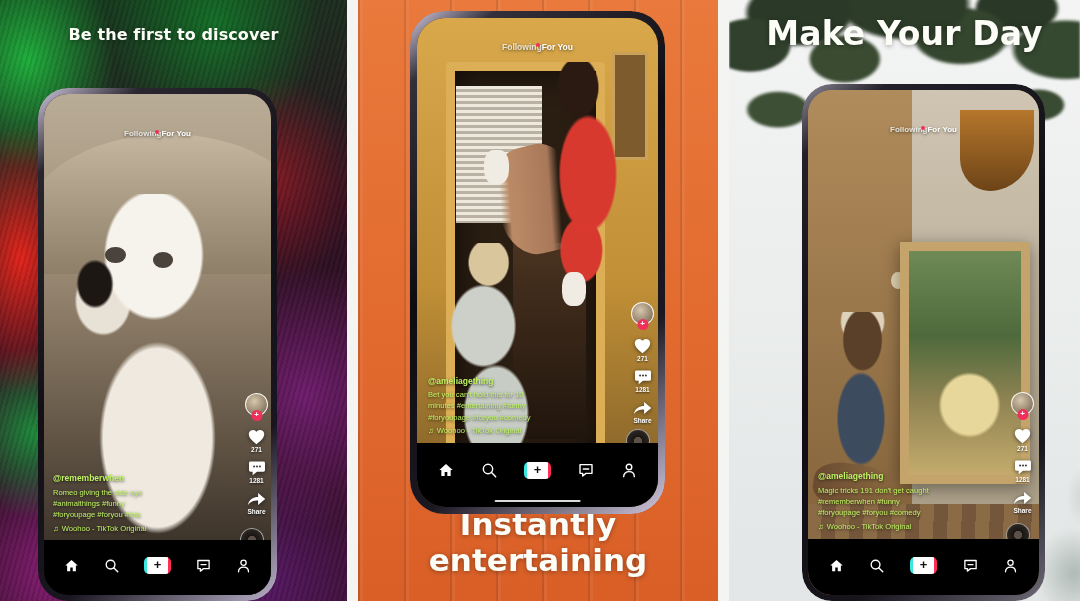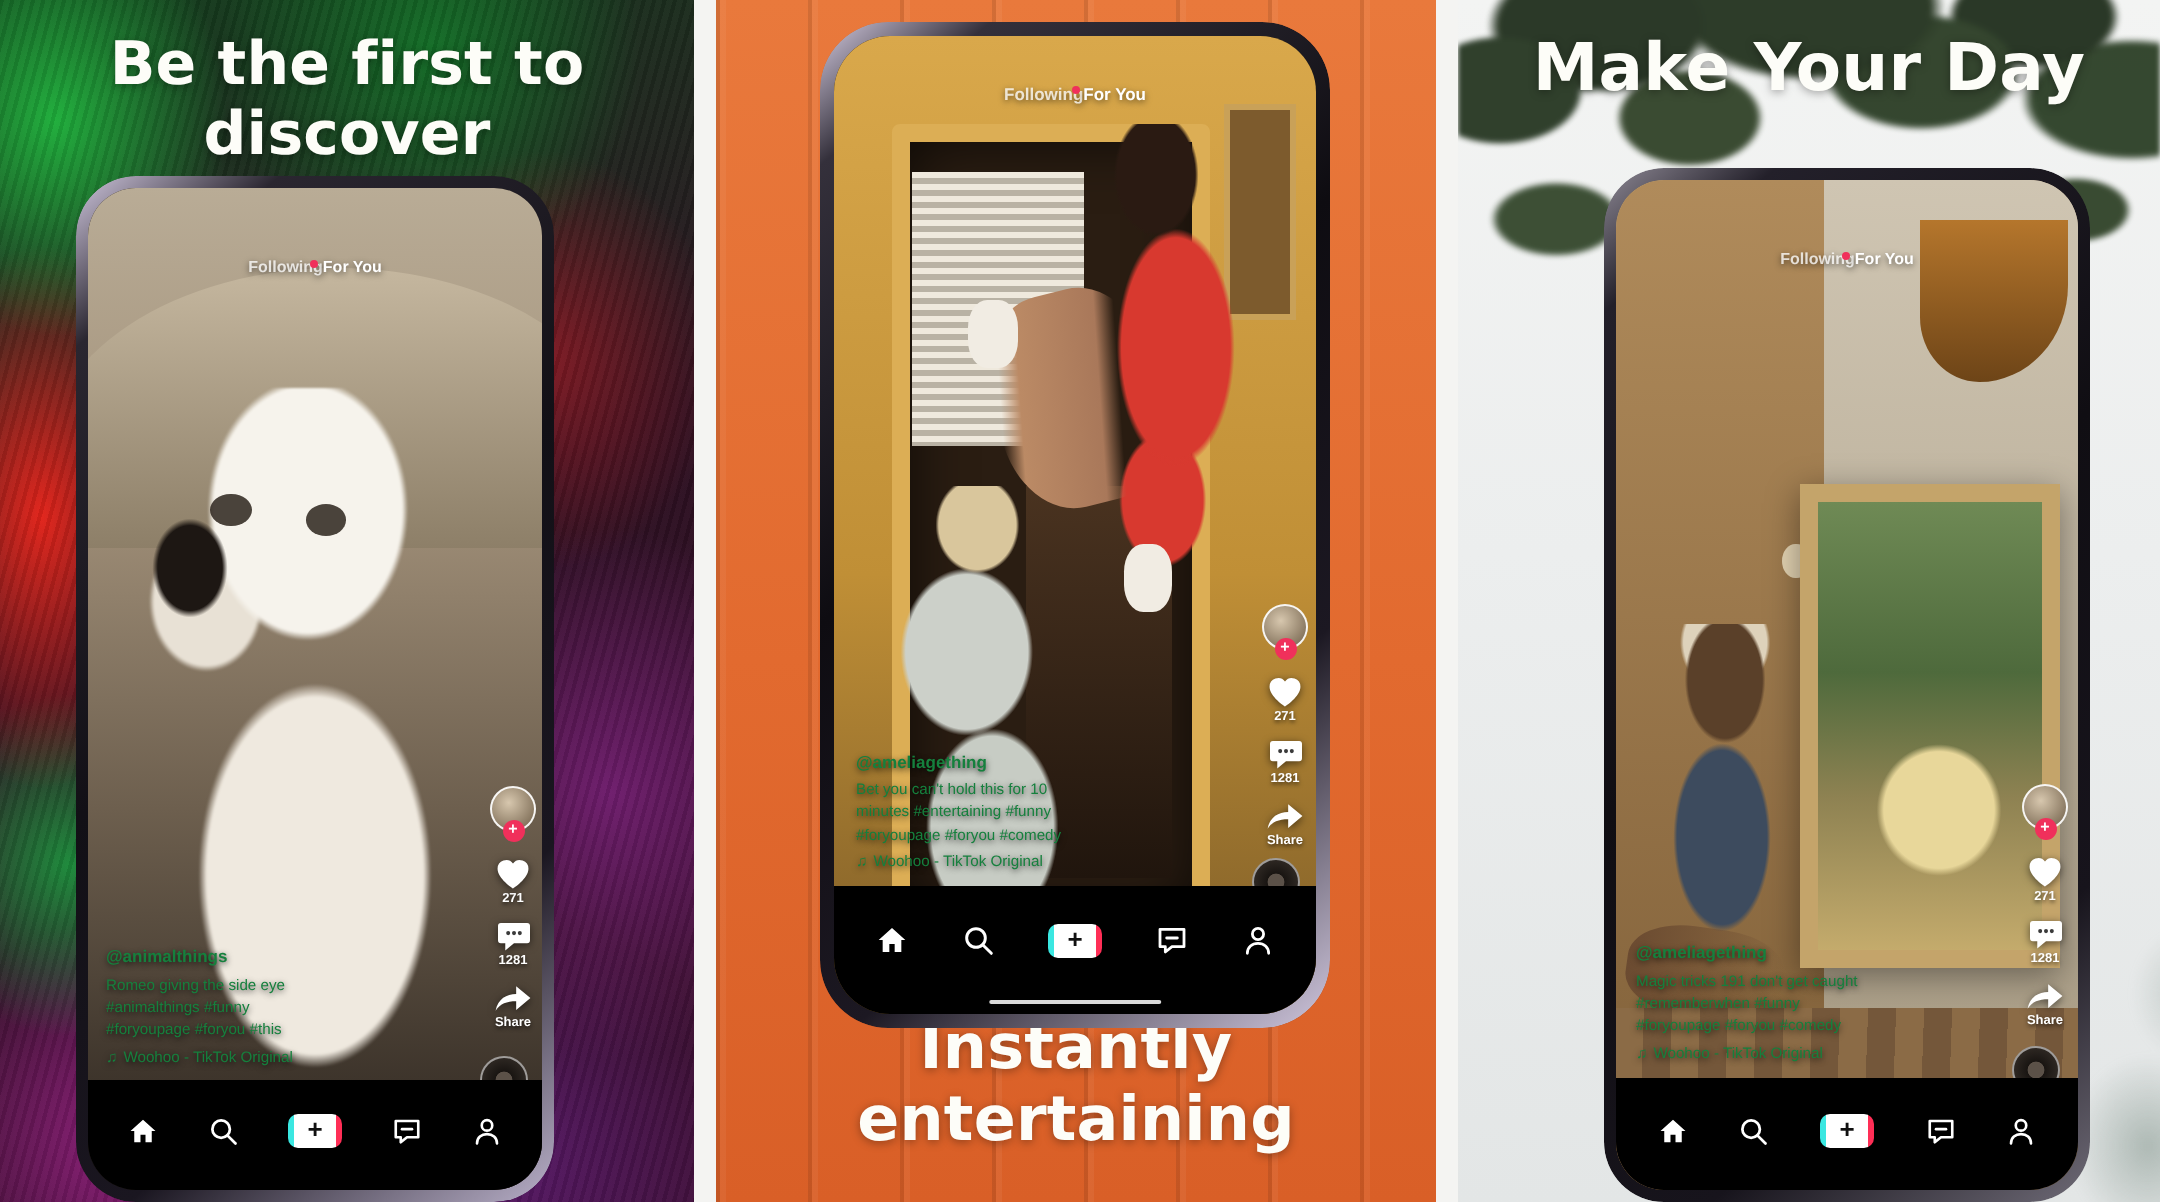--- a/index.html
+++ b/index.html
@@ -66,21 +66,21 @@
     filter:blur(2px);
   }
 
   
   .headline{
     position:absolute; left:0; right:0; text-align:center;
     color:#fdfdf8; font-weight:700; letter-spacing:.1px;
     text-shadow:0 1px 5px rgba(0,0,0,.35);
     font-family:"DejaVu Sans","Liberation Sans",sans-serif;
   }
-  .p1 .headline{ top:15px; font-size:30px; }
+  .p1 .headline{ top:25px; font-size:16px; }
   .p2 .headline{ bottom:23px; font-size:31px; }
   .p3 .headline{ top:14px; font-size:33px; font-weight:700; }
 
   
   .phone{ position:absolute; border-radius:30px; overflow:hidden; }
   .phone .frame{
     position:absolute; inset:0; border-radius:30px;
     background:linear-gradient(140deg,#cfc6dd 0%, #2a2630 12%, #121016 45%, #1a1620 75%, #b9b0c9 100%);
     box-shadow:0 6px 22px rgba(0,0,0,.45);
   }
@@ -260,21 +260,21 @@
     width:24px; height:24px; border-radius:50%;
     background:radial-gradient(circle at 50% 50%, #5b5148 0 26%, #191512 28%, #2d2722 70%, #0e0c0a 100%);
     border:1.6px solid rgba(255,255,255,.55);
   }
   .p2 .disc{ bottom:11%; right:8px; }
   .p3 .disc{ bottom:9.5%; right:9px; }
 
   
   .caption{
     position:absolute; left:9px; bottom:12%; width:66%;
-    color:#15803d; text-shadow:0 1px 3px rgba(0,0,0,.75);
+    color:#bef264; text-shadow:0 1px 3px rgba(0,0,0,.75);
     line-height:1.48;
     margin-top:22px;
   }
   .p1 .caption{ bottom:12.2%; }
   .p2 .caption{ bottom:14.5%; left:11px; }
   .p3 .caption{ bottom:12.5%; left:10px; }
   .caption .handle{ font-size:8.5px; font-weight:700; margin-bottom:2px; }
   .caption .line{ font-size:7.6px; font-weight:400; }
   .caption .music{ font-size:7.6px; margin-top:2px; }
   .caption .music .note{ margin-right:3px; }
@@ -357,21 +357,21 @@
                   <path d="M1 18c1.5-7.5 7-10.5 13-10.5V2.5L23 10l-9 7.5V12C8 12 4 13.5 1 18z" fill="#fff"></path>
                 </svg>
             </span>
             <span class="cnt">Share</span>
           </div>
         </div>
 
         <div class="disc"></div>
 
         <div class="caption">
-          <div class="handle">@animalthings</div>
+          <div class="handle">@rememberwhen</div>
           <div class="line">Romeo giving the side eye</div>
           <div class="line">#animalthings #funny</div>
           <div class="line">#foryoupage #foryou #this</div>
           <div class="music">
             <span class="note">♫</span><span>Woohoo - TikTok Original</span>
           </div>
         </div>
 
         <div class="tabbar">
           <div class="tab">

